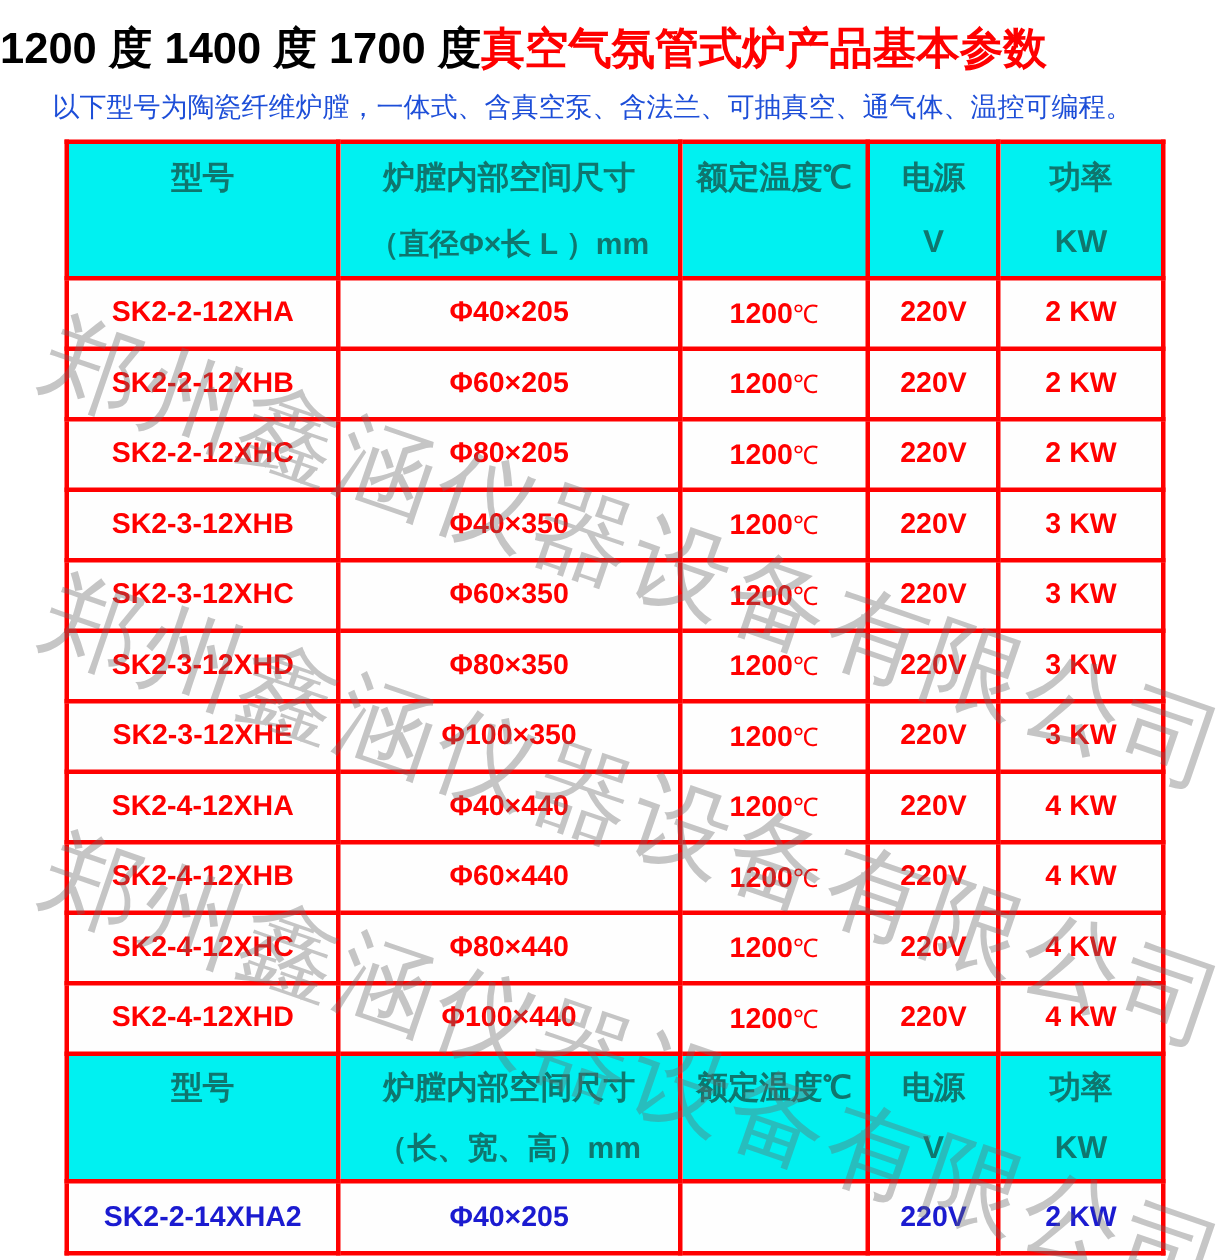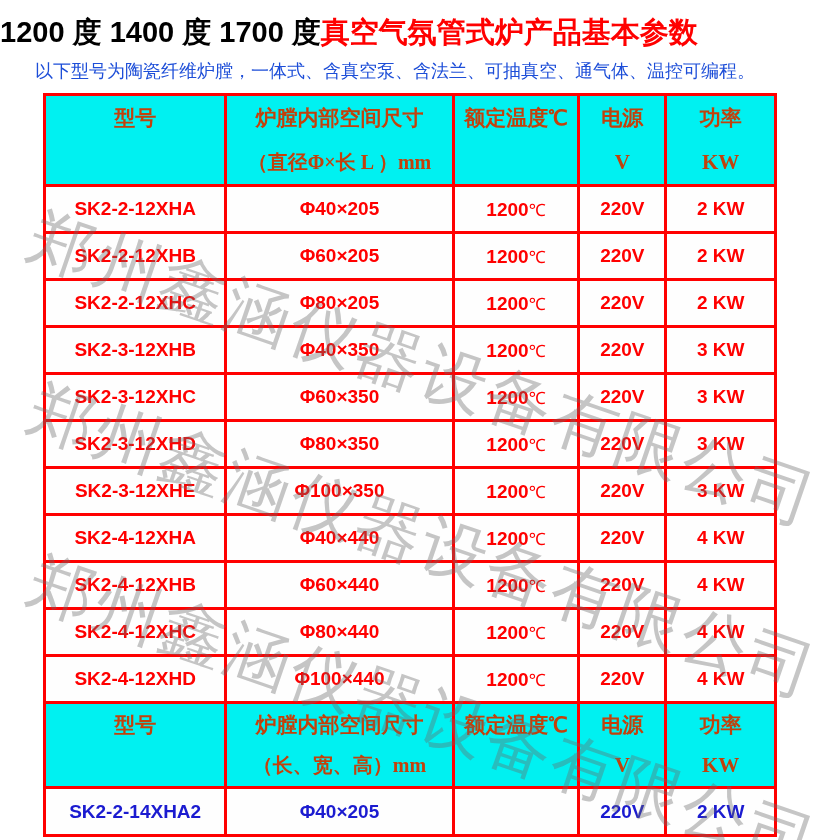--- a/index.html
+++ b/index.html
@@ -23,21 +23,21 @@
     border-collapse:collapse; table-layout:fixed; z-index:1;
     background:#fefefe;
   }
   col.c1 { width:24.8%; } col.c2 { width:31.1%; } col.c3 { width:17.2%; }
   col.c4 { width:11.9%; } col.c5 { width:15.0%; }
   td {
     border:3px solid #ff0000; text-align:center; vertical-align:middle;
     padding:0; overflow:hidden;
   }
   tr.hdr td {
-    background:#00f1f1; color:#c2410c; font-weight:bold; font-size:21px;font-family:Liberation Serif, serif;
+    background:#00f1f1; color:#0f766e; font-weight:bold; font-size:21px;
   }
   tr.hdr .hline { height:44px; display:flex; align-items:center; justify-content:center; white-space:nowrap; }
   tr.hdr2 .hline { height:41px; }
   tr.hdr .hline.sub { font-size:20px; }
   tr.data td {
     height:44px; font-size:19px; font-weight:bold; color:#ff0000;
     white-space:nowrap;
   }
   tr.data.last td { height:45px; }
   tr.data.blue td { color:#1b1bd0; }

